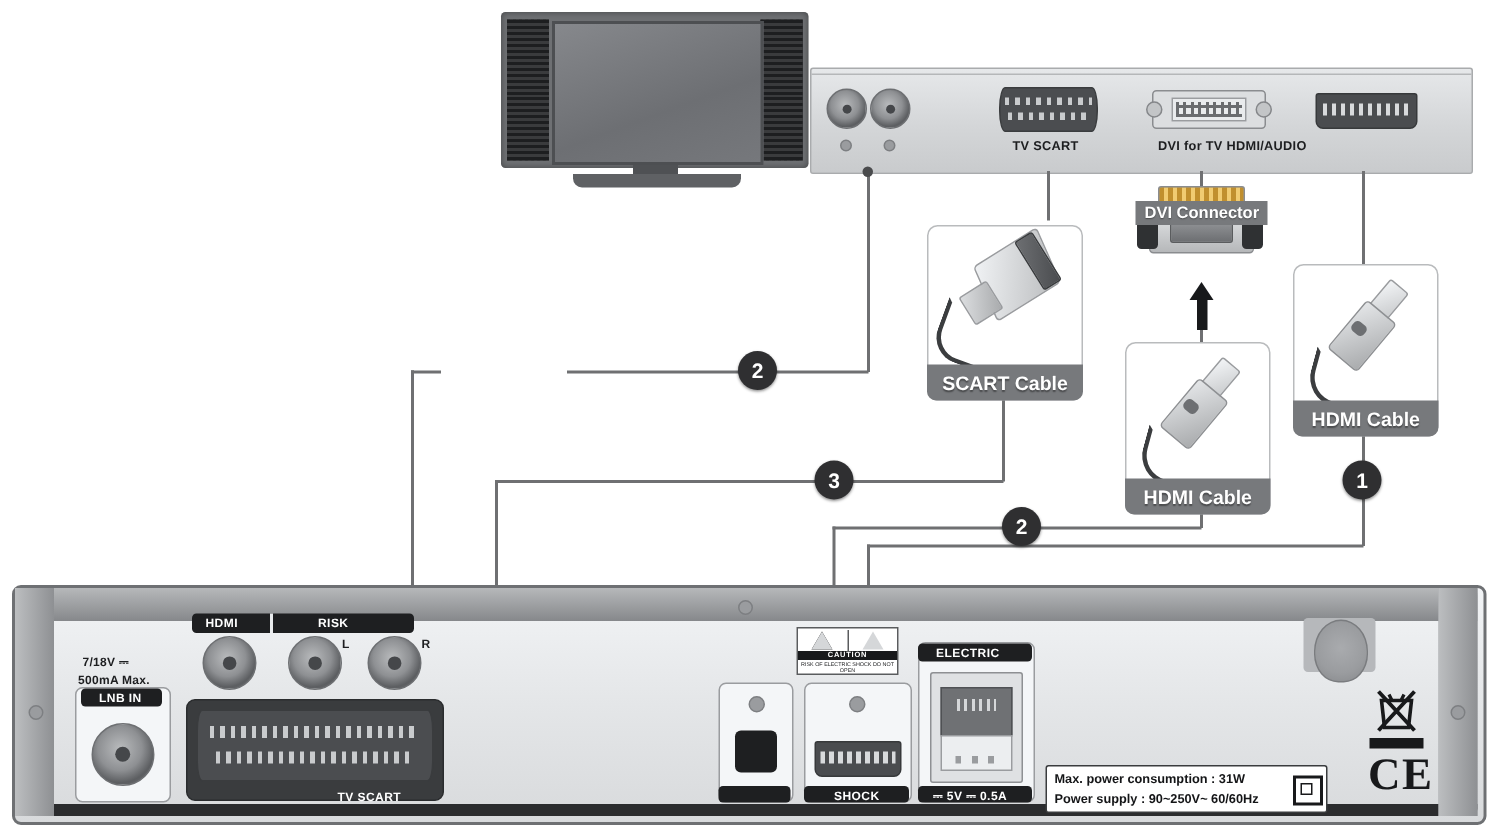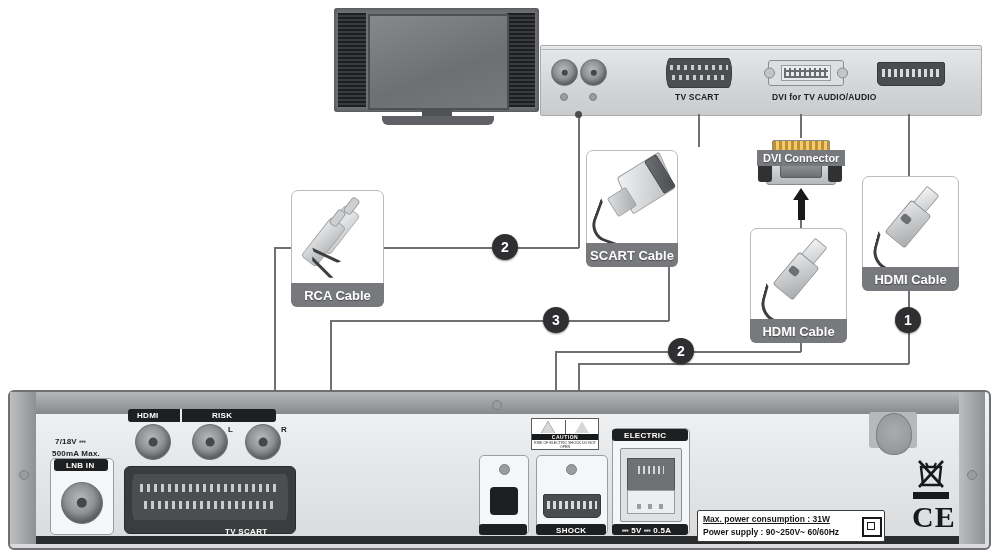--- a/index.html
+++ b/index.html
@@ -158,21 +158,21 @@
   </div>
   <div class="plabel" style="left:675px;top:92px;">TV SCART</div>
 
   <div class="dvi" style="left:768px;top:60px;width:74px;height:24px;">
     <div class="inner">
       <div class="grid"></div>
     </div>
     <div class="ear" style="left:-5px;"></div>
     <div class="ear" style="right:-5px;"></div>
   </div>
-  <div class="plabel" style="left:772px;top:92px;">DVI for TV AUDIO/AUDIO</div>
+  <div class="plabel" style="left:772px;top:92px;">DVI for TV HDMI/AUDIO</div>
 
   <div class="hdmi" style="left:877px;top:62px;width:66px;height:22px;">
     <div class="teeth"></div>
   </div>
 
   <div class="wire wv" style="left:908px;top:114px;height:63px;"></div>
   <div class="wire wv" style="left:908px;top:272px;height:92px;"></div>
   <div class="wire wh" style="left:578px;top:363px;width:331px;"></div>
   <div class="wire wv" style="left:578px;top:363px;height:130px;"></div>
 
@@ -193,61 +193,40 @@
   <div class="wire wv" style="left:274px;top:247px;height:9px;"></div>
   <div class="wire wh" style="left:274px;top:247px;width:20px;"></div>
   <div class="wire wv" style="left:274px;top:247px;height:186px;"></div>
 
   <div class="dot" style="left:271px;top:430px;"></div>
   <div class="dot" style="left:327px;top:504px;"></div>
   <div class="dot" style="left:575px;top:111px;"></div>
   <div class="dot" style="left:575px;top:490px;"></div>
   <div class="dot" style="left:552px;top:490px;"></div>
 
-  <div class="card" style="left:291px;top:190px;width:93px;height:117px;">
-    <div class="pic">
-      <div class="plugbody" style="left:36px;top:14px;width:17px;height:48px;background:
-           linear-gradient(100deg,#f2f4f6,#c9cbcd);transform:rotate(38deg);
-           border:1px solid #a9abad;border-radius:4px;"></div>
-      <div class="plugbody" style="left:22px;top:26px;width:17px;height:48px;background:
-           linear-gradient(100deg,#e6e8ea,#b3b5b7);transform:rotate(38deg);
-           border:1px solid #a0a2a4;border-radius:4px;"></div>
-      <div class="plugbody" style="left:55px;top:6px;width:7px;height:16px;background:#cdcfd1;
-           transform:rotate(38deg);border:1px solid #9a9c9f;"></div>
-      <div class="plugbody" style="left:41px;top:18px;width:7px;height:16px;background:#cdcfd1;
-           transform:rotate(38deg);border:1px solid #9a9c9f;"></div>
-      <div class="cord" style="left:12px;top:62px;width:26px;height:26px;border:3px solid #3b3d3f;
-           border-color:#3b3d3f transparent transparent transparent;
-           transform:rotate(25deg);border-radius:0;"></div>
-      <div class="cord" style="left:6px;top:72px;width:24px;height:22px;border:3px solid #3b3d3f;
-           border-color:#3b3d3f transparent transparent transparent;
-           transform:rotate(45deg);border-radius:0;"></div>
-    </div>
-    <div class="cardlabel">RCA Cable</div>
-  </div>
-
-  <div class="card" style="left:586px;top:150px;width:92px;height:117px;text-decoration:underline;">
+
+  <div class="card" style="left:618px;top:150px;width:104px;height:117px;text-decoration:underline;">
     <div class="pic">
       <div class="plugbody" style="left:34px;top:12px;width:48px;height:38px;background:
            linear-gradient(120deg,#f0f2f4,#b9bbbd);border:1px solid #9a9c9f;
            transform:rotate(-32deg) skewX(-8deg);border-radius:3px;"></div>
       <div class="plugbody" style="left:66px;top:4px;width:12px;height:36px;background:
            linear-gradient(120deg,#6d6f72,#4a4c4f);border:1px solid #3a3c3e;
            transform:rotate(-32deg);border-radius:2px;"></div>
       <div class="plugbody" style="left:24px;top:40px;width:20px;height:20px;background:
            linear-gradient(120deg,#dcdee0,#a9abad);border:1px solid #9a9c9f;
            transform:rotate(-32deg);border-radius:2px;"></div>
       <div class="cord" style="left:6px;top:52px;width:30px;height:34px;border:3px solid #3b3d3f;
            border-color:transparent transparent #3b3d3f #3b3d3f;
            transform:rotate(20deg);border-radius:0 0 0 18px;"></div>
     </div>
     <div class="cardlabel">SCART Cable</div>
   </div>
 
-  <div class="abs" style="left:756px;top:140px;width:88px;height:62px;text-align:center;">
+  <div class="abs" style="left:756px;top:124px;width:88px;height:62px;text-align:center;">
     <div class="abs" style="left:16px;top:0;width:56px;height:14px;background:#d9a43a;
          background-image:repeating-linear-gradient(90deg,#c08f2e 0 3px,#f0cb72 3px 6px);
          border:1px solid #8a8c8f;border-radius:2px;"></div>
     <div class="abs" style="left:10px;top:13px;width:68px;height:30px;background:
          linear-gradient(180deg,#e9ebed,#b6b8ba);border:1px solid #8a8c8f;
          border-radius:3px;"></div>
     <div class="abs" style="left:24px;top:20px;width:40px;height:16px;background:
          linear-gradient(180deg,#9a9c9f,#6d6f72);border:1px solid #5a5c5e;
          border-radius:2px;"></div>
     <div class="abs" style="left:2px;top:22px;width:14px;height:20px;background:#2f3133;
@@ -371,21 +350,21 @@
       <div class="leds"></div>
     </div>
   </div>
   <div class="blk" style="left:612px;top:524px;width:76px;height:11px;"></div>
   <div class="blklabel" style="left:622px;top:526px;">⎓ 5V ⎓ 0.5A</div>
 
   <div class="fanplate" style="left:869px;top:412px;width:48px;height:36px;"></div>
   <div class="fan" style="left:876px;top:413px;width:34px;height:40px;border-radius:50% 50% 45% 45%;"></div>
 
   <div class="specbox" style="left:697px;top:510px;width:186px;height:30px;"></div>
-  <div class="specline" style="left:703px;top:514px;text-decoration:underline;">Max. power consumption : 31W</div>
+  <div class="specline" style="left:703px;top:514px;">Max. power consumption : 31W</div>
   <div class="specline" style="left:703px;top:527px;">Power supply : 90~250V~ 60/60Hz</div>
   <div class="abs" style="left:862px;top:517px;width:16px;height:16px;border:2px solid #18191b;">
     <div class="abs" style="left:3px;top:3px;width:6px;height:6px;border:1.5px solid #18191b;"></div>
   </div>
 
   <div class="weee" style="left:913px;top:455px;width:36px;height:36px;">
     <svg width="36" height="36" viewBox="0 0 36 36">
       <path d="M8 12 L28 12 L26 30 L10 30 Z" fill="none" stroke="#18191b" stroke-width="2.4"></path>
       <path d="M13 8 L15 12 M23 8 L21 12" stroke="#18191b" stroke-width="2.2"></path>
       <path d="M6 6 L30 32 M30 6 L6 32" stroke="#18191b" stroke-width="2.6"></path>

